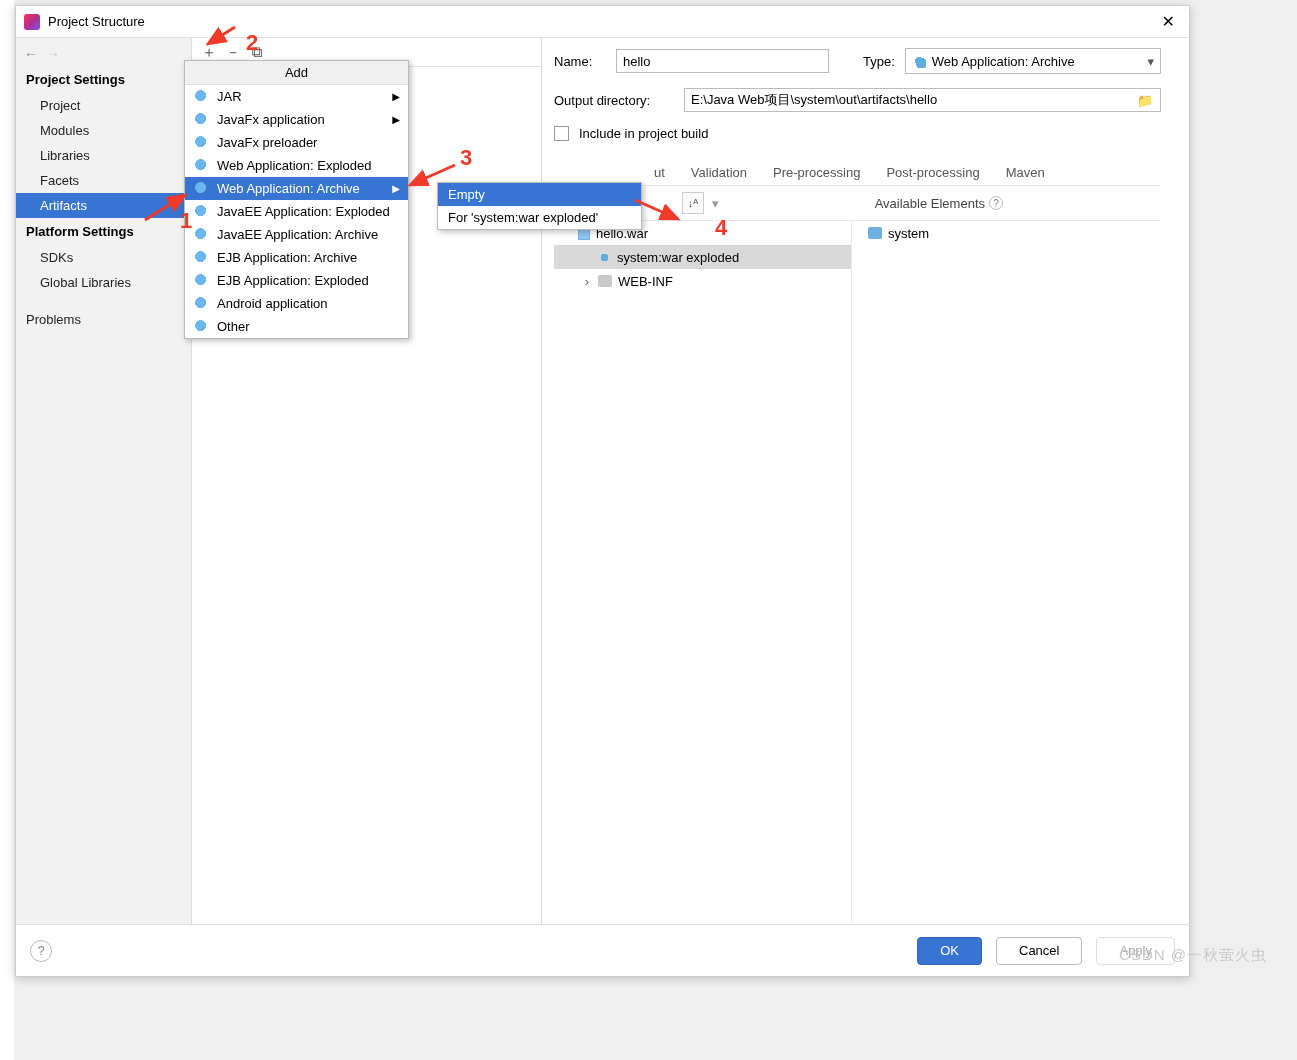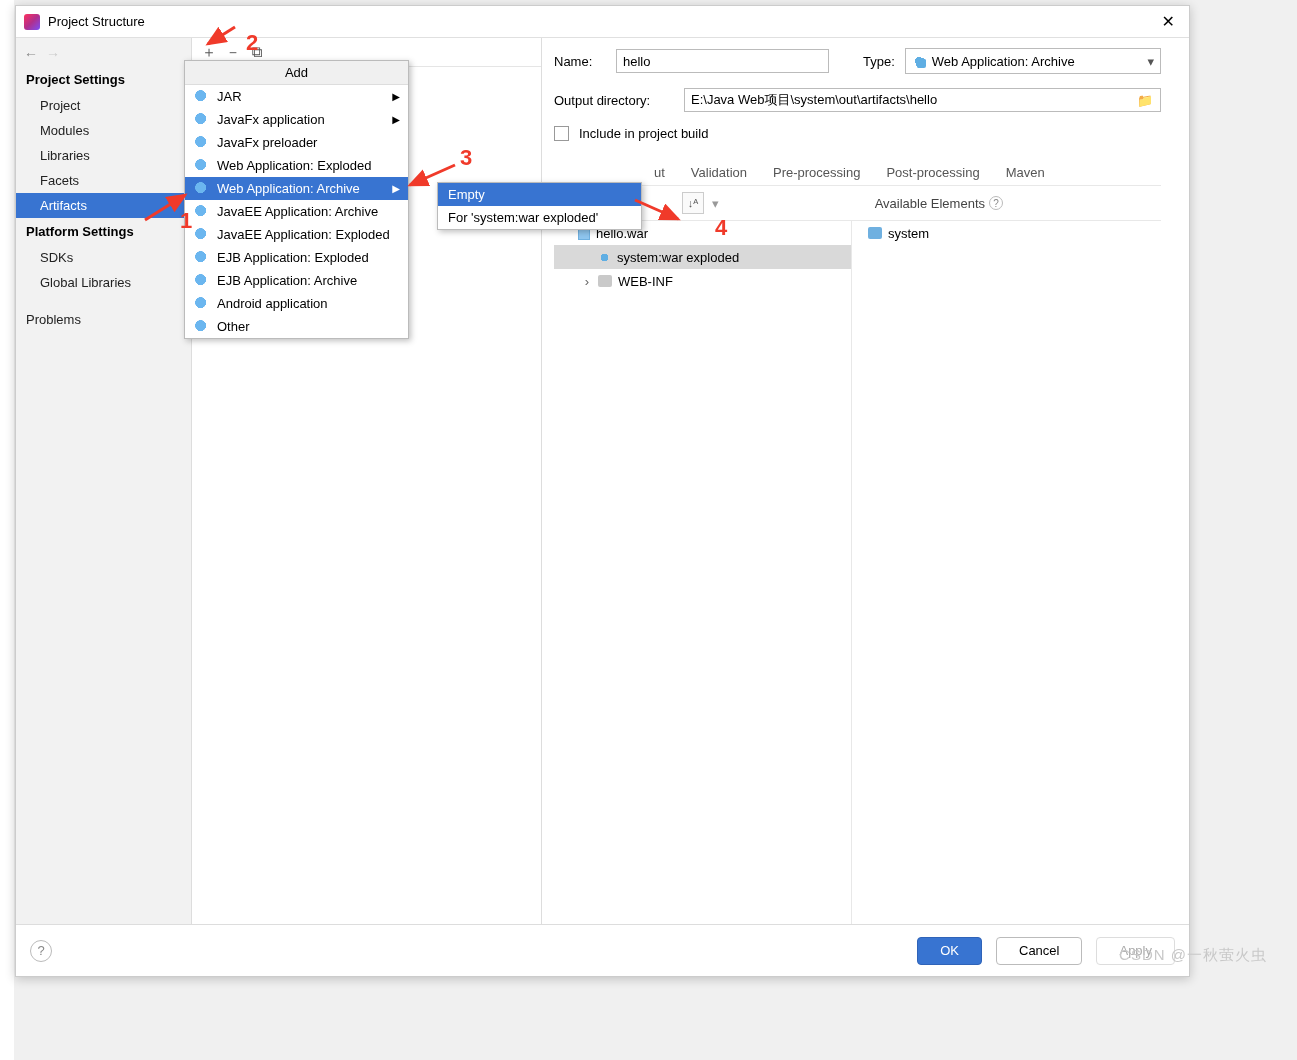--- a/index.html
+++ b/index.html
@@ -210,33 +210,33 @@
         <span class="mini-icon"></span>
         <span>Web Application: Exploded</span>
       </div>
       <div class="menu-item hl">
         <span class="mini-icon"></span>
         <span>Web Application: Archive</span>
         <span class="sub-ar">▶</span>
       </div>
       <div class="menu-item">
         <span class="mini-icon"></span>
+        <span>JavaEE Application: Exploded</span>
+      </div>
+      <div class="menu-item">
+        <span class="mini-icon"></span>
         <span>JavaEE Application: Archive</span>
       </div>
       <div class="menu-item">
         <span class="mini-icon"></span>
-        <span>JavaEE Application: Exploded</span>
+        <span>EJB Application: Archive</span>
       </div>
       <div class="menu-item">
         <span class="mini-icon"></span>
         <span>EJB Application: Exploded</span>
-      </div>
-      <div class="menu-item">
-        <span class="mini-icon"></span>
-        <span>EJB Application: Archive</span>
       </div>
       <div class="menu-item">
         <span class="mini-icon"></span>
         <span>Android application</span>
       </div>
       <div class="menu-item">
         <span class="mini-icon"></span>
         <span>Other</span>
       </div>
     </div>

